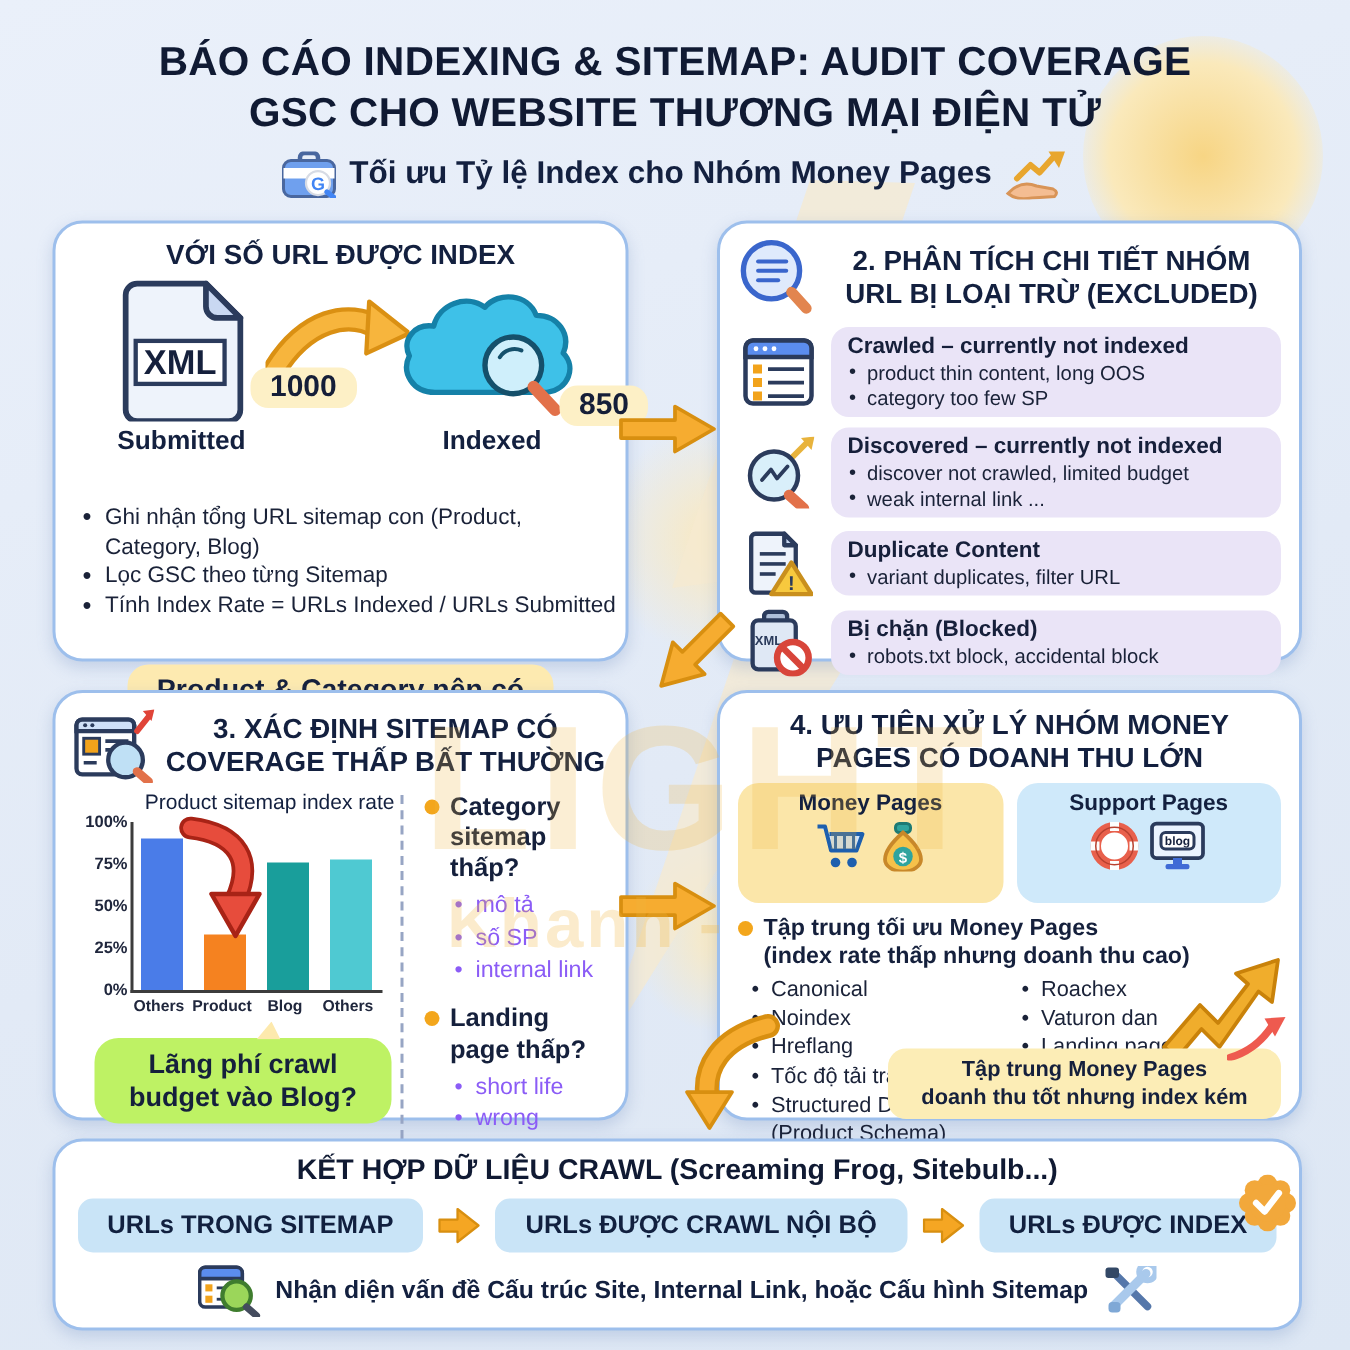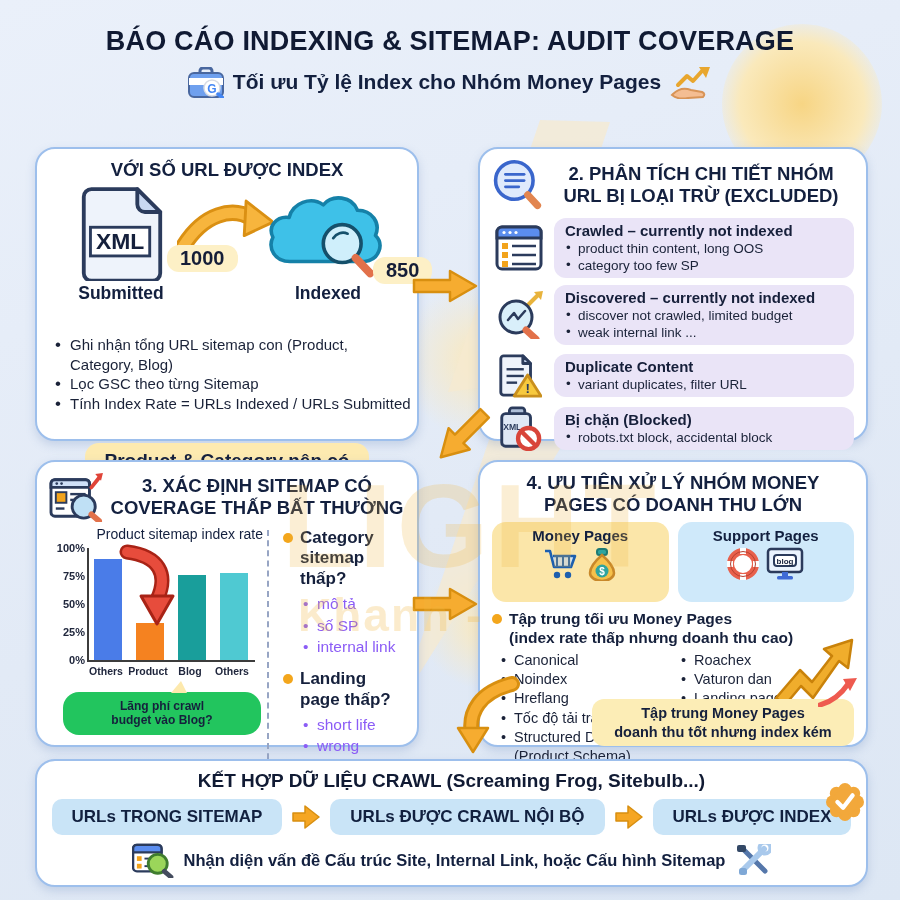--- a/index.html
+++ b/index.html
@@ -76,22 +76,22 @@
   .plot{position:relative;margin:6px 0 0 38px;width:168px;height:114px;
         border-left:2px solid #3c3c3c;border-bottom:2px solid #3c3c3c}
   .bars{position:absolute;left:0;right:0;top:0;bottom:0;display:flex;align-items:flex-end;gap:14px;padding:0 5px}
   .bar{width:28px;flex:none}
   .ylab{position:absolute;left:-40px;width:36px;text-align:right;font-size:11px;color:#20273d;
         transform:translateY(-50%);font-weight:700}
   .xlabs{display:flex;gap:14px;padding:0 5px;margin:3px 0 0 38px}
   .xlabs span{width:28px;flex:none;text-align:center;font-size:10.5px;color:#20273d;font-weight:700;
               white-space:nowrap;display:flex;justify-content:center}
   .chart-arrow{position:absolute;left:28px;top:-4px;z-index:3}
-  .p3-callout{position:relative;margin:15px 0 0 14px;width:198px;background:#22c55e;border-radius:16px;
-              padding:7px 4px;text-align:center;font-weight:800;font-size:12px;line-height:1.2;color:#15203c}
+  .p3-callout{position:relative;margin:15px 0 0 14px;width:198px;background:#bef264;border-radius:16px;
+              padding:7px 4px;text-align:center;font-weight:800;font-size:18px;line-height:1.2;color:#15203c}
   .p3-callout::before{content:"";position:absolute;top:-11px;left:104px;width:20px;height:12px;
                       background:#fde9ad;clip-path:polygon(20% 100%,100% 100%,70% 0)}
   .p3-div{border-left:2px dashed #97a5c4;margin:4px 2px 2px 4px}
   .p3-right{flex:1;padding:2px 0 0 12px}
   .grp-title{position:relative;padding-left:17px;font-size:17px;font-weight:800;line-height:1.2;color:#15203c}
   .grp-title::before{content:"";position:absolute;left:0;top:5px;width:10px;height:10px;border-radius:50%;background:#f3a61c}
   .grp ul{list-style:none;margin:4px 0 12px 20px}
   .grp li{position:relative;padding-left:14px;font-size:15.5px;line-height:1.38;color:#8b5cf6}
   .grp li::before{content:"•";position:absolute;left:0;top:0}
 
@@ -141,20 +141,21 @@
 <div class="glow glow-ml"></div>
 <div class="glow glow-bl"></div>
 <svg class="bolt" width="900" height="900">
   <polygon points="540,120 448,392 508,384 398,708 578,420 506,430 610,122" fill="#f5ead0" opacity="0.75"></polygon>
 </svg>
 <div class="watermark wm1">LIGHT</div>
 <div class="watermark wm2">Khanh -</div>
 
 <div class="hdr">
   <div class="hdr-t1">BÁO CÁO INDEXING &amp; SITEMAP: AUDIT COVERAGE</div>
+  <div class="hdr-t2">GSC CHO WEBSITE THƯƠNG MẠI ĐIỆN TỬ</div>
   <div class="hdr-sub">
     <svg width="36" height="31" viewBox="0 0 36 31">
       <rect x="12" y="1" width="12" height="8" rx="3" fill="none" stroke="#49679f" stroke-width="3"></rect>
       <rect x="1" y="6" width="34" height="24" rx="5" fill="#6fa0ee" stroke="#49679f" stroke-width="2"></rect>
       <rect x="1" y="11" width="34" height="7" fill="#ffffff"></rect>
       <circle cx="24" cy="21" r="8" fill="#ffffff" stroke="#d7dbe4" stroke-width="1.5"></circle>
       <text x="24" y="25.5" font-size="12" font-weight="bold" fill="#4285F4" text-anchor="middle">G</text>
       <line x1="30" y1="27" x2="35" y2="31" stroke="#4285F4" stroke-width="3.5" stroke-linecap="round"></line>
     </svg>
     <span>Tối ưu Tỷ lệ Index cho Nhóm Money Pages</span>

